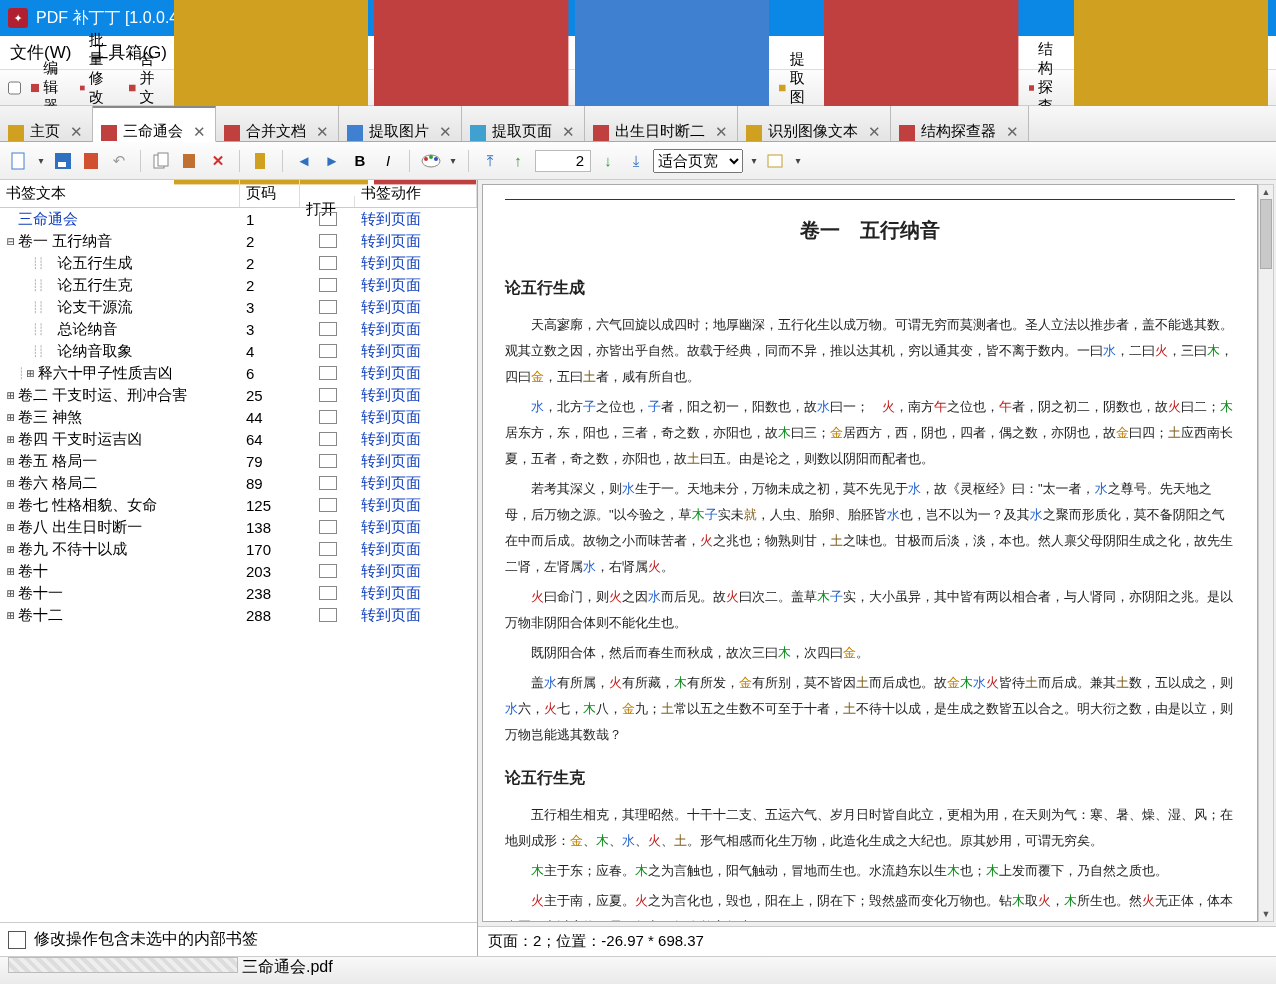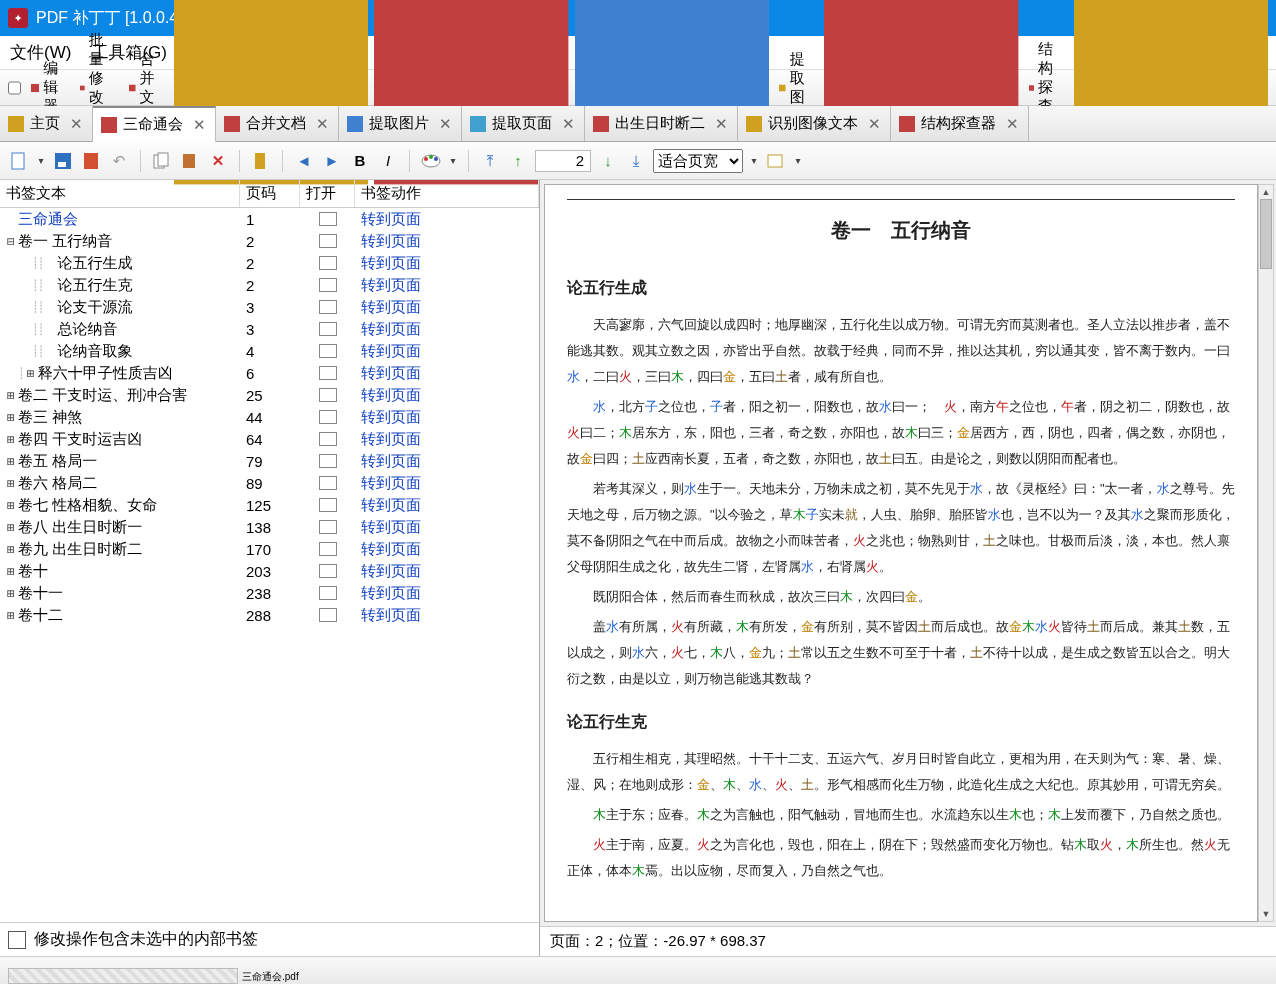--- a/index.html
+++ b/index.html
@@ -7,33 +7,33 @@
 .titlebar { height: 36px; background: #0b88e6; color: #fff; display: flex; align-items: center; padding: 0 8px; }
 .titlebar .icon { width: 20px; height: 20px; background: #b02030; border-radius: 3px; margin-right: 8px; display:flex;align-items:center;justify-content:center;font-size:11px; }
 .titlebar .title { font-size: 16px; flex: 1; }
 .titlebar .wb { width: 46px; height: 36px; display:flex;align-items:center;justify-content:center; color:#fff; font-size:16px;}
 .menubar { height: 34px; background: #fff; border-bottom: 1px solid #ddd; display: flex; align-items: center; padding: 0 10px; gap: 20px; font-size: 17px; }
 .menubar span { cursor: default; }
 .toolbar1 { height: 36px; background: linear-gradient(#fdfdfd,#efefef); border-bottom: 1px solid #ccc; display:flex; align-items:center; padding:0 8px; gap:6px; font-size:15px; }
 .toolbar1 .tb { display:flex; align-items:center; gap:4px; padding:0 4px; }
 .tb .ic { width:16px; height:16px; display:inline-block; }
 .tabbar { height: 36px; background: linear-gradient(#f8f8f8,#e8e8e8); display:flex; align-items:stretch; border-bottom:1px solid #aaa; }
-.tab { display:flex; align-items:center; padding:0 10px 0 8px; border-right:1px solid #bbb; gap:6px; font-size:15px; background:linear-gradient(#f4f4f4,#e4e4e4); position:relative;}
+.tab { display:flex; align-items:flex-end; padding:0 10px 0 8px; border-right:1px solid #bbb; gap:6px; font-size:15px; background:linear-gradient(#f4f4f4,#e4e4e4); position:relative;}
 .tab.active { background:#fff; border-top:2px solid #888; border-bottom:1px solid #fff; margin-bottom:-1px;}
 .tab .ti { width:16px; height:16px; }
 .tab .tx { width:12px; color:#666; text-align:center; margin-left:4px;}
 .toolbar2 { height: 38px; background: linear-gradient(#fdfdfd,#efefef); border-bottom:1px solid #ccc; display:flex; align-items:center; padding:0 8px; gap:6px;}
 .tbtn { width:22px; height:22px; display:flex; align-items:center; justify-content:center; font-size:15px;}
 .sep { width:1px; height:22px; background:#ccc; margin:0 4px;}
 .dd { width:10px; text-align:center; color:#444; font-size:10px;}
 .main { flex:1; display:flex; min-height:0;}
-.left { width:540px; border-right:1px solid #aaa; display:flex; flex-direction:column; min-height:0;}
+.left { width:478px; border-right:1px solid #aaa; display:flex; flex-direction:column; min-height:0;}
 .tree-header { display:flex; height:28px; border-bottom:1px solid #ccc; font-size:15px;}
 .th { padding:4px 6px; border-right:1px solid #ddd;}
-.th1{width:240px;} .th2{width:60px;font-family:Liberation Mono, monospace;} .th3{width:55px;} .th4{flex:1;}
+.th1{width:240px;} .th2{width:60px;font-family:Liberation Mono, monospace;} .th3{width:55px;margin-top:16px;} .th4{flex:1;}
 .tree { flex:1; overflow:auto; font-size:15px;}
 .trow { display:flex; height:22px; align-items:center;}
 .exp { width:14px; text-align:center; color:#555; font-family:monospace; font-size:13px;}
 .tlabel { color:#000; }
 .tlabel.root { color:#1040c0; }
 .tpage { width:60px; padding-left:6px;}
 .tcell1 { width:240px; display:flex; align-items:center;}
 .topen { width:55px; display:flex; justify-content:center;}
 .tck { width:18px; height:14px; border:1px solid #888;}
 .taction { color:#1040c0; padding-left:6px;}
@@ -45,21 +45,21 @@
 .page { background:#fff; border:1px solid #aaa; width:100%; padding:14px 22px; font-family:"SimSun","NSimSun",serif; font-size:13px; line-height:2.0; color:#222; overflow:hidden;}
 .page .hline{border-top:1px solid #333;margin-bottom:4px;}
 .page h2{text-align:center; font-size:20px; font-weight:bold; margin:10px 0 22px;}
 .page h3{font-size:16px; font-weight:bold; margin:14px 0 8px;}
 .page p{text-indent:2em; margin:4px 0;}
 .e-water{color:#2060d0;} .e-fire{color:#c02020;} .e-wood{color:#109020;} .e-metal{color:#c08000;} .e-earth{color:#806020;}
 .scroll-v{position:absolute;right:2px;top:4px;bottom:4px;width:16px;background:#f0f0f0;border:1px solid #ccc;}
 .scroll-v .thumb{position:absolute;top:14px;left:1px;right:1px;height:70px;background:#c8c8c8;border:1px solid #aaa;}
 .scroll-v .arr{position:absolute;left:0;right:0;height:14px;display:flex;align-items:center;justify-content:center;font-size:9px;color:#555;}
 .status2 { height:30px; border-top:1px solid #ccc; background:#fff; display:flex; align-items:center; padding:0 10px; font-size:15px;}
-.statusbar { height:28px; background:linear-gradient(#f8f8f8,#eaeaea); border-top:1px solid #ccc; display:flex; align-items:flex-end; padding:0 8px; font-size:10px; gap:4px;}
+.statusbar { height:28px; background:linear-gradient(#f8f8f8,#eaeaea); border-top:1px solid #ccc; display:flex; align-items:flex-start; padding:0 8px; font-size:16px; gap:4px;}
 .statusbar .prog { width:230px; height:16px; border:1px solid #bbb; background:repeating-linear-gradient(45deg,#eee,#eee 4px,#ddd 4px,#ddd 8px);}
 select.zoom { height:24px; font-size:15px; width:90px;}
 input.pagenum { width:56px; height:22px; font-size:15px; text-align:right; border:1px solid #bbb; padding:0 6px;}
 svg{display:block;}
 </style>
 </head>
 <body>
 
 <div class="titlebar">
   <div class="icon">✦</div>
@@ -435,21 +435,21 @@
           </div>
           <div class="tpage">138</div>
           <div class="topen">
             <div class="tck"></div>
           </div>
           <div class="taction">转到页面</div>
         </div>
         <div class="trow">
           <div class="tcell1" style="padding-left:4px">
             <span class="exp">⊞</span>
-            <span class="tlabel">卷九  出生日时断二</span>
+            <span class="tlabel">卷九  不待十以成</span>
           </div>
           <div class="tpage">170</div>
           <div class="topen">
             <div class="tck"></div>
           </div>
           <div class="taction">转到页面</div>
         </div>
         <div class="trow">
           <div class="tcell1" style="padding-left:4px">
             <span class="exp">⊞</span>
@@ -492,20 +492,21 @@
 
   <div class="right">
     <div class="page-view">
       <div class="page">
         <div class="hline"></div>
         <h2>卷一　五行纳音</h2>
         <h3>论五行生成</h3>
         <p>天高寥廓，六气回旋以成四时；地厚幽深，五行化生以成万物。可谓无穷而莫测者也。圣人立法以推步者，盖不能逃其数。观其立数之因，亦皆出乎自然。故载于经典，同而不异，推以达其机，穷以通其变，皆不离于数内。一曰<span class="e-water">水</span>，二曰<span class="e-fire">火</span>，三曰<span class="e-wood">木</span>，四曰<span class="e-metal">金</span>，五曰<span class="e-earth">土</span>者，咸有所自也。</p>
         <p><span class="e-water">水</span>，北方<span class="e-water">子</span>之位也，<span class="e-water">子</span>者，阳之初一，阳数也，故<span class="e-water">水</span>曰一；　<span class="e-fire">火</span>，南方<span class="e-fire">午</span>之位也，<span class="e-fire">午</span>者，阴之初二，阴数也，故<span class="e-fire">火</span>曰二；<span class="e-wood">木</span>居东方，东，阳也，三者，奇之数，亦阳也，故<span class="e-wood">木</span>曰三；<span class="e-metal">金</span>居西方，西，阴也，四者，偶之数，亦阴也，故<span class="e-metal">金</span>曰四；<span class="e-earth">土</span>应西南长夏，五者，奇之数，亦阳也，故<span class="e-earth">土</span>曰五。由是论之，则数以阴阳而配者也。</p>
         <p>若考其深义，则<span class="e-water">水</span>生于一。天地未分，万物未成之初，莫不先见于<span class="e-water">水</span>，故《灵枢经》曰："太一者，<span class="e-water">水</span>之尊号。先天地之母，后万物之源。"以今验之，草<span class="e-wood">木</span><span class="e-water">子</span>实未<span class="e-earth">就</span>，人虫、胎卵、胎胚皆<span class="e-water">水</span>也，岂不以为一？及其<span class="e-water">水</span>之聚而形质化，莫不备阴阳之气在中而后成。故物之小而味苦者，<span class="e-fire">火</span>之兆也；物熟则甘，<span class="e-earth">土</span>之味也。甘极而后淡，淡，本也。然人禀父母阴阳生成之化，故先生二肾，左肾属<span class="e-water">水</span>，右肾属<span class="e-fire">火</span>。</p>
+        <p><span class="e-fire">火</span>曰命门，则<span class="e-fire">火</span>之因<span class="e-water">水</span>而后见。故<span class="e-fire">火</span>曰次二。盖草<span class="e-wood">木</span><span class="e-water">子</span>实，大小虽异，其中皆有两以相合者，与人肾同，亦阴阳之兆。是以万物非阴阳合体则不能化生也。</p>
         <p>既阴阳合体，然后而春生而秋成，故次三曰<span class="e-wood">木</span>，次四曰<span class="e-metal">金</span>。</p>
         <p>盖<span class="e-water">水</span>有所属，<span class="e-fire">火</span>有所藏，<span class="e-wood">木</span>有所发，<span class="e-metal">金</span>有所别，莫不皆因<span class="e-earth">土</span>而后成也。故<span class="e-metal">金</span><span class="e-wood">木</span><span class="e-water">水</span><span class="e-fire">火</span>皆待<span class="e-earth">土</span>而后成。兼其<span class="e-earth">土</span>数，五以成之，则<span class="e-water">水</span>六，<span class="e-fire">火</span>七，<span class="e-wood">木</span>八，<span class="e-metal">金</span>九；<span class="e-earth">土</span>常以五之生数不可至于十者，<span class="e-earth">土</span>不待十以成，是生成之数皆五以合之。明大衍之数，由是以立，则万物岂能逃其数哉？</p>
         <h3>论五行生克</h3>
         <p>五行相生相克，其理昭然。十干十二支、五运六气、岁月日时皆自此立，更相为用，在天则为气：寒、暑、燥、湿、风；在地则成形：<span class="e-metal">金</span>、<span class="e-wood">木</span>、<span class="e-water">水</span>、<span class="e-fire">火</span>、<span class="e-earth">土</span>。形气相感而化生万物，此造化生成之大纪也。原其妙用，可谓无穷矣。</p>
         <p><span class="e-wood">木</span>主于东；应春。<span class="e-wood">木</span>之为言触也，阳气触动，冒地而生也。水流趋东以生<span class="e-wood">木</span>也；<span class="e-wood">木</span>上发而覆下，乃自然之质也。</p>
         <p><span class="e-fire">火</span>主于南，应夏。<span class="e-fire">火</span>之为言化也，毁也，阳在上，阴在下；毁然盛而变化万物也。钻<span class="e-wood">木</span>取<span class="e-fire">火</span>，<span class="e-wood">木</span>所生也。然<span class="e-fire">火</span>无正体，体本<span class="e-wood">木</span>焉。出以应物，尽而复入，乃自然之气也。</p>
 
       </div>
       <div class="scroll-v">
         <div class="arr" style="top:0">▲</div>

